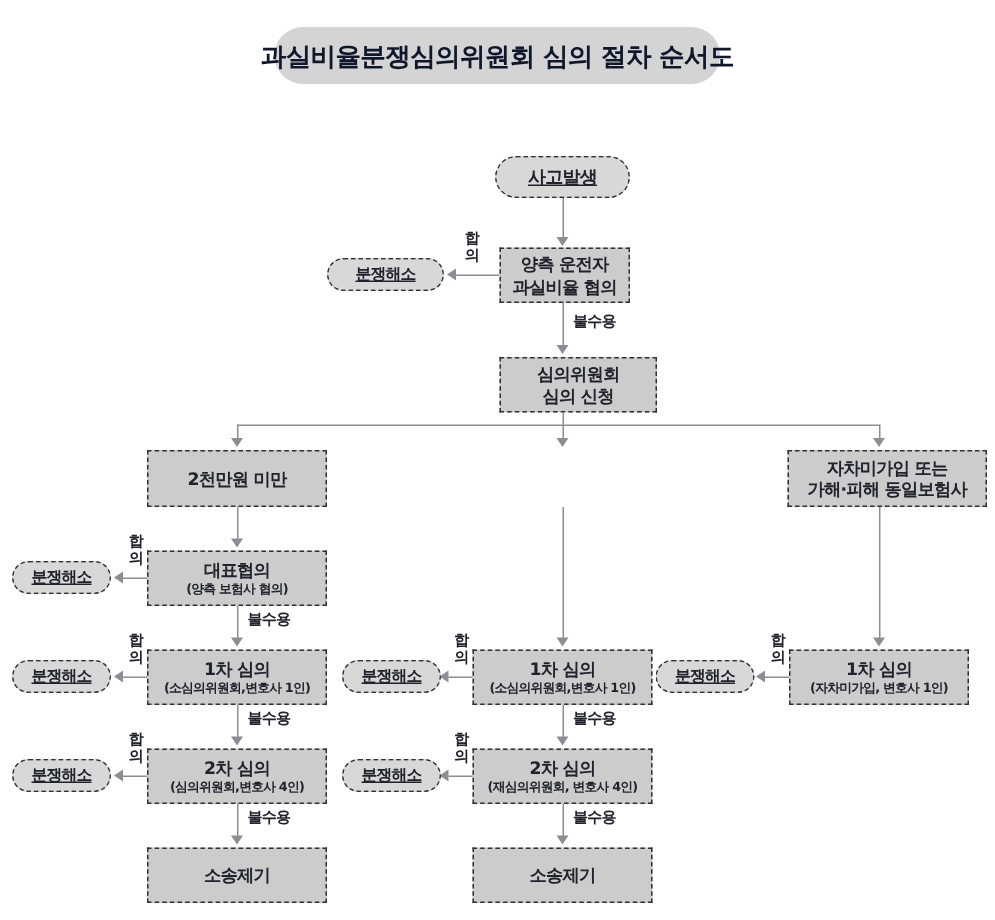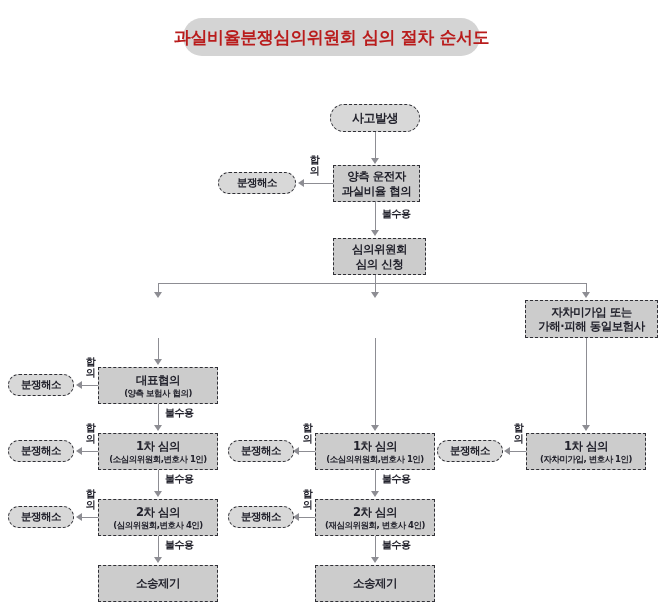--- a/index.html
+++ b/index.html
@@ -24,21 +24,21 @@
   .title-pill {
     position: absolute;
     display: flex;
     align-items: center;
     justify-content: center;
     background: #d4d4d4;
     border-radius: 22px;
     font-size: 17px;
     font-weight: bold;
     letter-spacing: -0.4px;
-    color: #b91c1c;
+    color: #0f172a;
     white-space: nowrap;
   }
 
   
   .node {
     position: absolute;
     box-sizing: border-box;
     background: #cccccc;
     border: 1.5px dashed #2f2f35;
     display: flex;
@@ -77,20 +77,21 @@
     border: 1.3px dashed #2f2f35;
     border-radius: 999px;
     display: flex;
     align-items: center;
     justify-content: center;
     font-size: 10.5px;
     font-weight: bold;
     letter-spacing: -0.5px;
     color: #22222c;
     white-space: nowrap;
+    text-decoration: underline;
   }
   .pill.start {
     font-size: 12px;
   }
 
   
   .vline {
     position: absolute;
     width: 0;
     border-left: 1.4px solid #8d8d93;
@@ -153,37 +154,40 @@
 
   <div class="hline" style="left:304px; top:183px; width:29px;"></div>
   <div class="arrow-left" style="left:298px; top:179px;"></div>
   <div class="edge-label stacked" style="left:308px; top:155px;">합의</div>
   <div class="pill" style="left:218px; top:172px; width:78px; height:22px;">분쟁해소</div>
 
   <div class="vline" style="left:375px; top:202px; height:29px;"></div>
   <div class="arrow-down" style="left:371px; top:230px;"></div>
   <div class="edge-label" style="left:382px; top:207px;">불수용</div>
 
-  <div class="node" style="left:333px; top:238px; width:93px; height:37px;">
+  <div class="node" style="left:333px; top:238px; width:105px; height:37px;">
     <span class="line1">심의위원회</span>
     <span class="line2">심의 신청</span>
   </div>
 
   <div class="vline" style="left:375px; top:275px; height:8px;"></div>
   <div class="hline" style="left:158px; top:283px; width:428px;"></div>
 
   <div class="vline" style="left:158px; top:283px; height:10px;"></div>
   <div class="arrow-down" style="left:154px; top:292px;"></div>
 
   <div class="vline" style="left:375px; top:283px; height:10px;"></div>
   <div class="arrow-down" style="left:371px; top:292px;"></div>
 
   <div class="vline" style="left:586px; top:283px; height:10px;"></div>
   <div class="arrow-down" style="left:582px; top:292px;"></div>
 
+  <div class="node" style="left:98px; top:300px; width:120px; height:38px;">
+    <span class="line1">2천만원 미만</span>
+  </div>
 
 
   <div class="node" style="left:525px; top:300px; width:133px; height:38px;">
     <span class="line1">자차미가입 또는</span>
     <span class="line2">가해·피해 동일보험사</span>
   </div>
 
   <div class="vline" style="left:158px; top:338px; height:22px;"></div>
   <div class="arrow-down" style="left:154px; top:359px;"></div>
 

